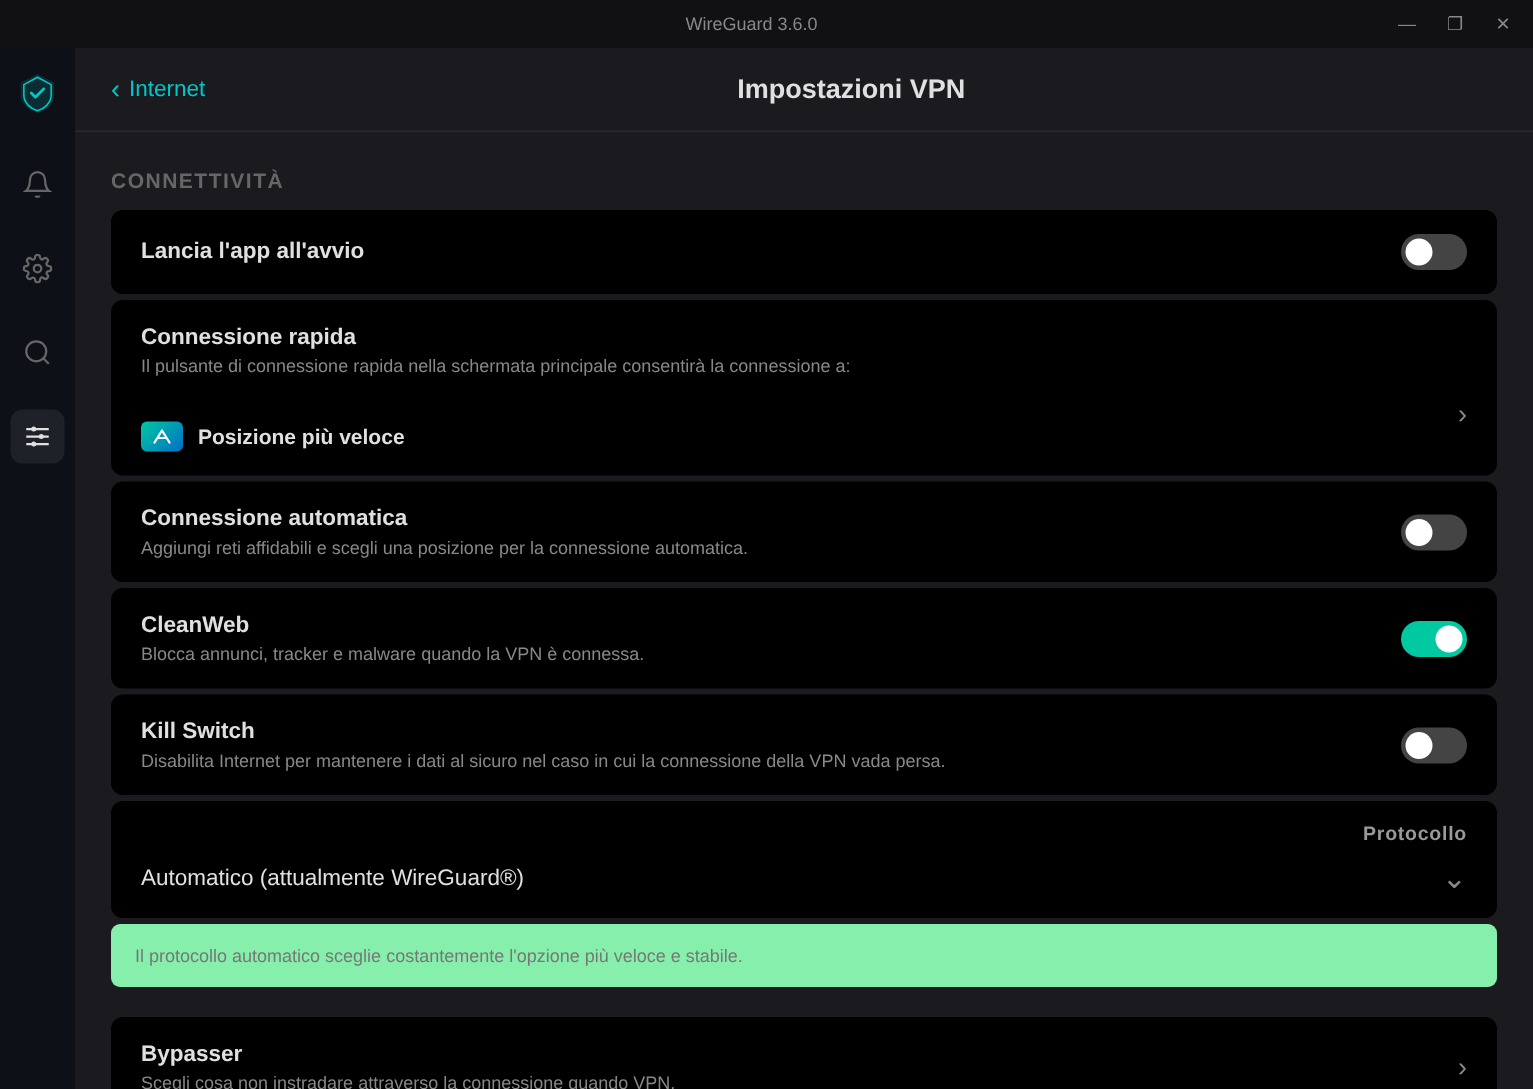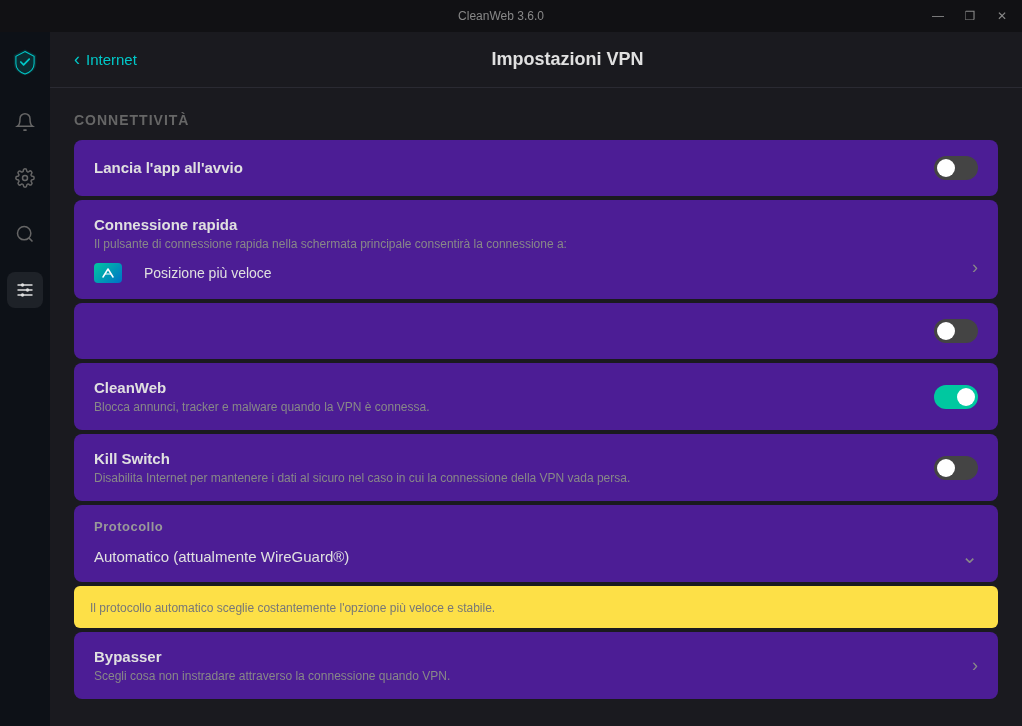--- a/index.html
+++ b/index.html
@@ -131,27 +131,27 @@
       font-size: 14px;
       font-weight: 600;
       color: #666;
       letter-spacing: 1px;
       text-transform: uppercase;
       padding: 8px 0 12px 0;
     }
 
     
     .setting-row {
-      background: #4c1d95;
+      background: #000000;
       border-radius: 8px;
       padding: 16px 20px;
       margin-bottom: 4px;
       display: flex;
       align-items: center;
-      justify-content: flex-end;
+      justify-content: center;
       min-height: 56px;
     }
     .setting-row.expanded {
       flex-direction: column;
       align-items: flex-start;
     }
     .setting-row-main {
       display: flex;
       align-items: center;
       justify-content: space-between;
@@ -209,23 +209,24 @@
     .chevron {
       font-size: 18px;
       color: #888;
       cursor: pointer;
     }
 
     
     .rapid-connect-option {
       display: flex;
       align-items: center;
-      gap: 22px;
-      margin-top: 12px;
+      gap: 10px;
+      margin-top: 30px;
       width: 100%;
+      font-weight: bold;
     }
     .speed-icon {
       width: 28px;
       height: 20px;
       background: linear-gradient(135deg, #00c8a0, #0070c8);
       border-radius: 4px;
       display: flex;
       align-items: center;
       justify-content: center;
       font-size: 12px;
@@ -236,66 +237,67 @@
     }
     .rapid-connect-row {
       display: flex;
       align-items: center;
       justify-content: space-between;
       width: 100%;
     }
 
     
     .protocol-row {
-      background: #4c1d95;
+      background: #000000;
       border-radius: 8px;
       padding: 14px 20px;
       margin-bottom: 4px;
       cursor: pointer;
+      text-align: right;
     }
     .protocol-label {
       font-size: 13px;
       font-weight: 600;
       color: #999;
       letter-spacing: 0.5px;
       margin-bottom: 10px;
     }
     .protocol-selected-row {
       display: flex;
       align-items: center;
       justify-content: space-between;
     }
     .protocol-selected {
       font-size: 15px;
       color: #e0e0e0;
       font-weight: 500;
     }
     .protocol-desc-box {
-      background: #fde047;
+      background: #86efac;
       border-radius: 6px;
       padding: 12px 16px;
-      margin-bottom: 4px;
+      margin-bottom: 20px;
     }
     .protocol-desc-text {
       font-size: 12px;
       color: #777;
     }
 
     
     .logo-svg {
       width: 28px;
       height: 28px;
     }
   </style>
 </head>
 <body>
 
 <div class="titlebar">
   <div style="width:60px;"></div>
-  <div class="titlebar-title">CleanWeb 3.6.0</div>
+  <div class="titlebar-title">WireGuard 3.6.0</div>
   <div class="titlebar-controls">
     <div class="titlebar-btn">—</div>
     <div class="titlebar-btn">❐</div>
     <div class="titlebar-btn close">✕</div>
   </div>
 </div>
 
 <div class="app-container">
 
   <div class="sidebar">
@@ -381,20 +383,24 @@
                 <path d="M4.5 7 L9.5 7" stroke="white" stroke-width="1.2" stroke-linecap="round"></path>
               </svg>
             </div>
             <span class="rapid-connect-label">Posizione più veloce</span>
           </div>
           <span class="chevron">›</span>
         </div>
       </div>
 
       <div class="setting-row">
+        <div class="setting-info">
+          <div class="setting-title">Connessione automatica</div>
+          <div class="setting-desc">Aggiungi reti affidabili e scegli una posizione per la connessione automatica.</div>
+        </div>
         <div class="toggle">
           <div class="toggle-track">
             <div class="toggle-thumb"></div>
           </div>
         </div>
       </div>
 
       <div class="setting-row">
         <div class="setting-info">
           <div class="setting-title">CleanWeb</div>

